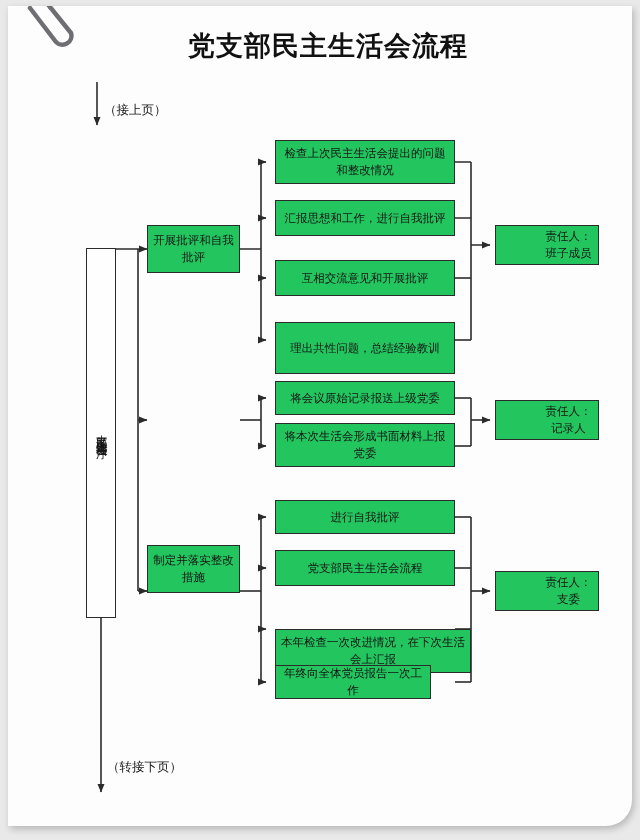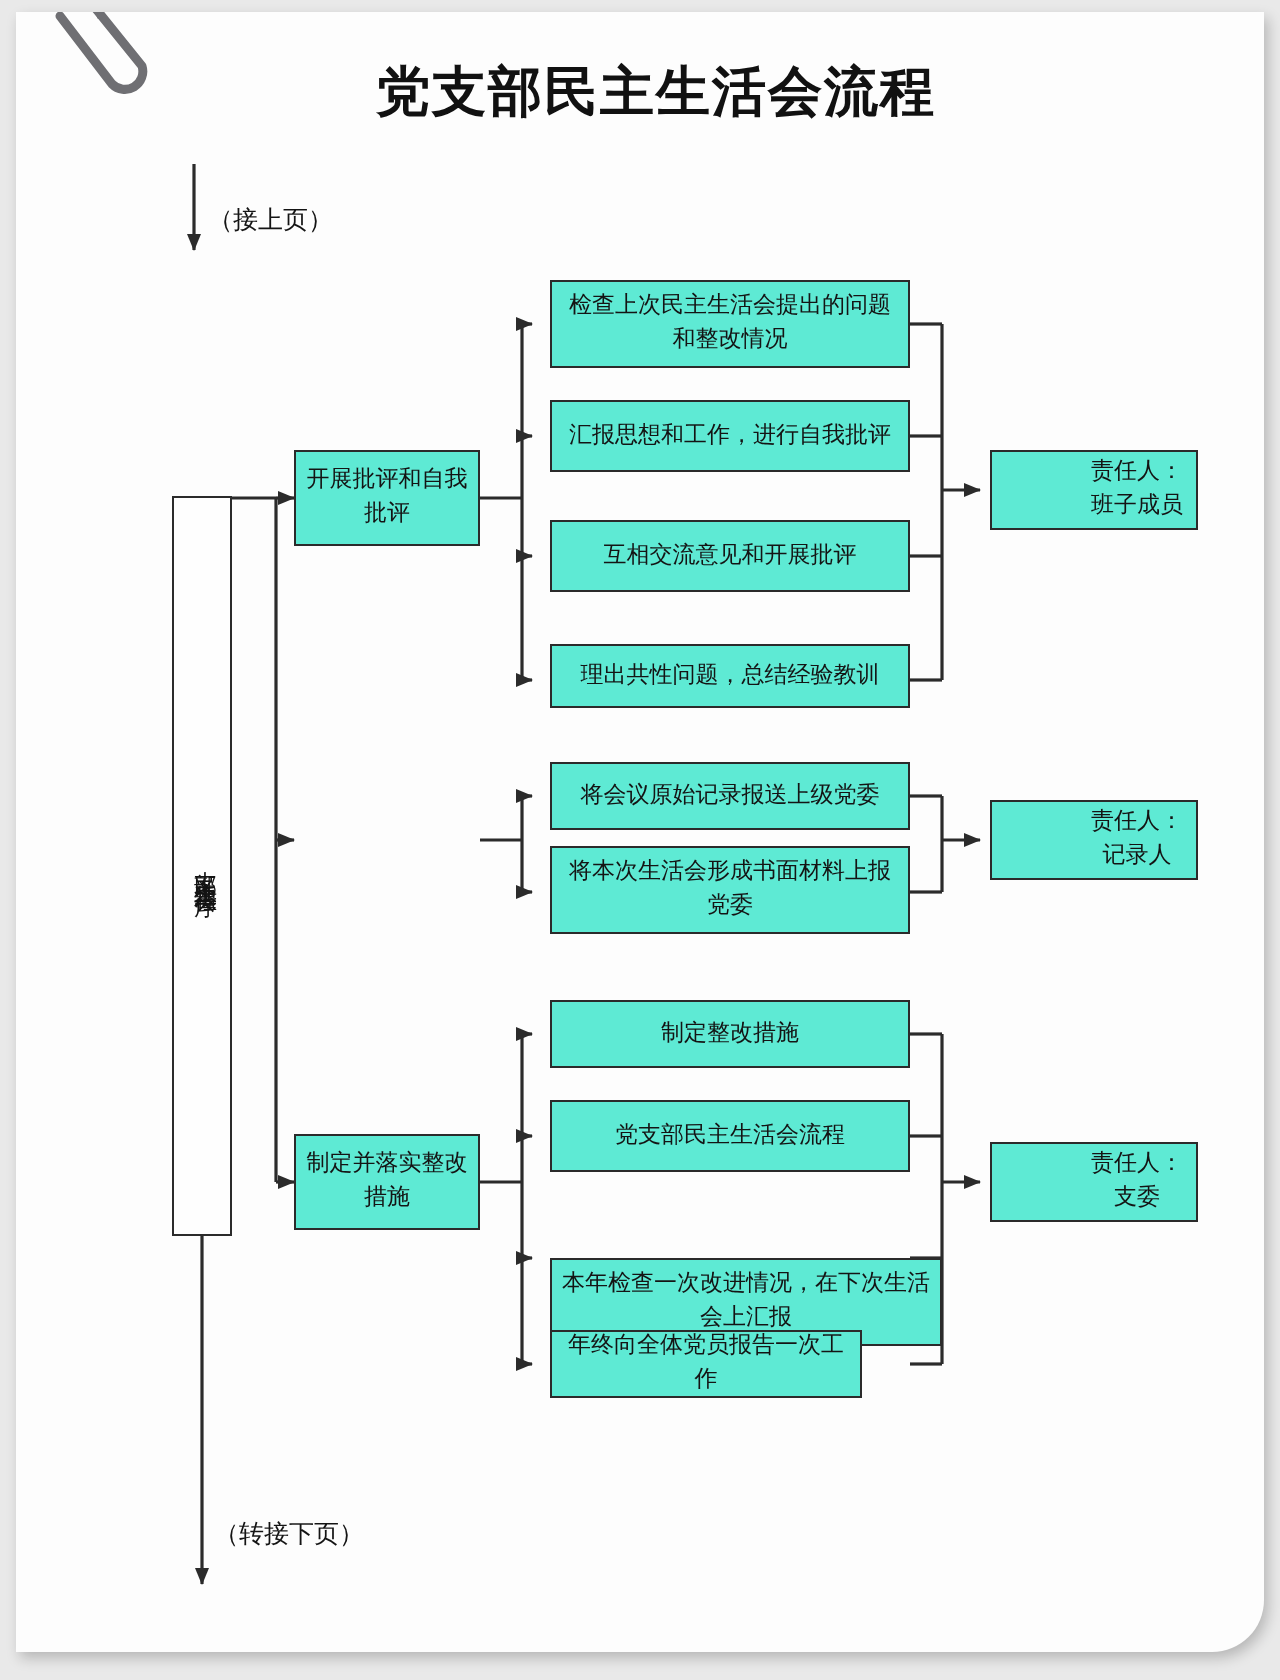--- a/index.html
+++ b/index.html
@@ -45,21 +45,21 @@
     font-weight: bold;
     font-size: 27px;
     letter-spacing: 1px;
     color: #111;
   }
   
   .box {
     position: absolute;
     box-sizing: border-box;
     border: 1.6px solid #2b2b2b;
-    background: #5eead4;
+    background: #22c55e;
     display: flex;
     align-items: center;
     justify-content: center;
     text-align: center;
     color: #141414;
     font-size: 11.5px;
     line-height: 1.45;
     padding: 2px 4px;
   }
   .box.stage { font-size: 11.5px; justify-content: center; }
@@ -179,46 +179,46 @@
     <div class="pgnote" style="left:96px; top:96px;font-family:Liberation Mono, monospace;">（接上页）</div>
     <div class="pgnote" style="left:99px; top:753px;">（转接下页）</div>
 
     <div id="vbox">
       <span class="vtext">支部民主生活会程序</span>
     </div>
 
     <div class="box stage" style="left:139px; top:219px; width:93px; height:48px;">
       <span>开展批评和自我批评</span>
     </div>
-    <div class="box stage" style="left:139px; top:561px; width:93px; height:48px;">
+    <div class="box stage" style="left:139px; top:539px; width:93px; height:48px;">
       <span>制定并落实整改措施</span>
     </div>
 
     <div class="box detail" style="left:267px; top:134px; width:180px; height:44px;">
       <span>检查上次民主生活会提出的问题和整改情况</span>
     </div>
     <div class="box detail" style="left:267px; top:194px; width:180px; height:36px;">
       <span>汇报思想和工作，进行自我批评</span>
     </div>
     <div class="box detail" style="left:267px; top:254px; width:180px; height:36px;">
       <span>互相交流意见和开展批评</span>
     </div>
-    <div class="box detail" style="left:267px; top:316px; width:180px; height:32px;font-family:Liberation Serif, serif;">
+    <div class="box detail" style="left:267px; top:316px; width:180px; height:52px;font-family:Liberation Serif, serif;">
       <span>理出共性问题，总结经验教训</span>
     </div>
 
     <div class="box detail" style="left:267px; top:375px; width:180px; height:34px;">
       <span>将会议原始记录报送上级党委</span>
     </div>
     <div class="box detail" style="left:267px; top:417px; width:180px; height:44px;">
       <span>将本次生活会形成书面材料上报党委</span>
     </div>
 
     <div class="box detail" style="left:267px; top:494px; width:180px; height:34px;">
-      <span>制定整改措施</span>
+      <span>进行自我批评</span>
     </div>
     <div class="box detail" style="left:267px; top:544px; width:180px; height:36px;">
       <span>党支部民主生活会流程</span>
     </div>
     <div class="box detail" style="left:267px; top:623px; width:196px; height:44px;">
       <span>本年检查一次改进情况，在下次生活会上汇报</span>
     </div>
     <div class="box detail" style="left:267px; top:659px; width:156px; height:34px;">
       <span>年终向全体党员报告一次工作</span>
     </div>

